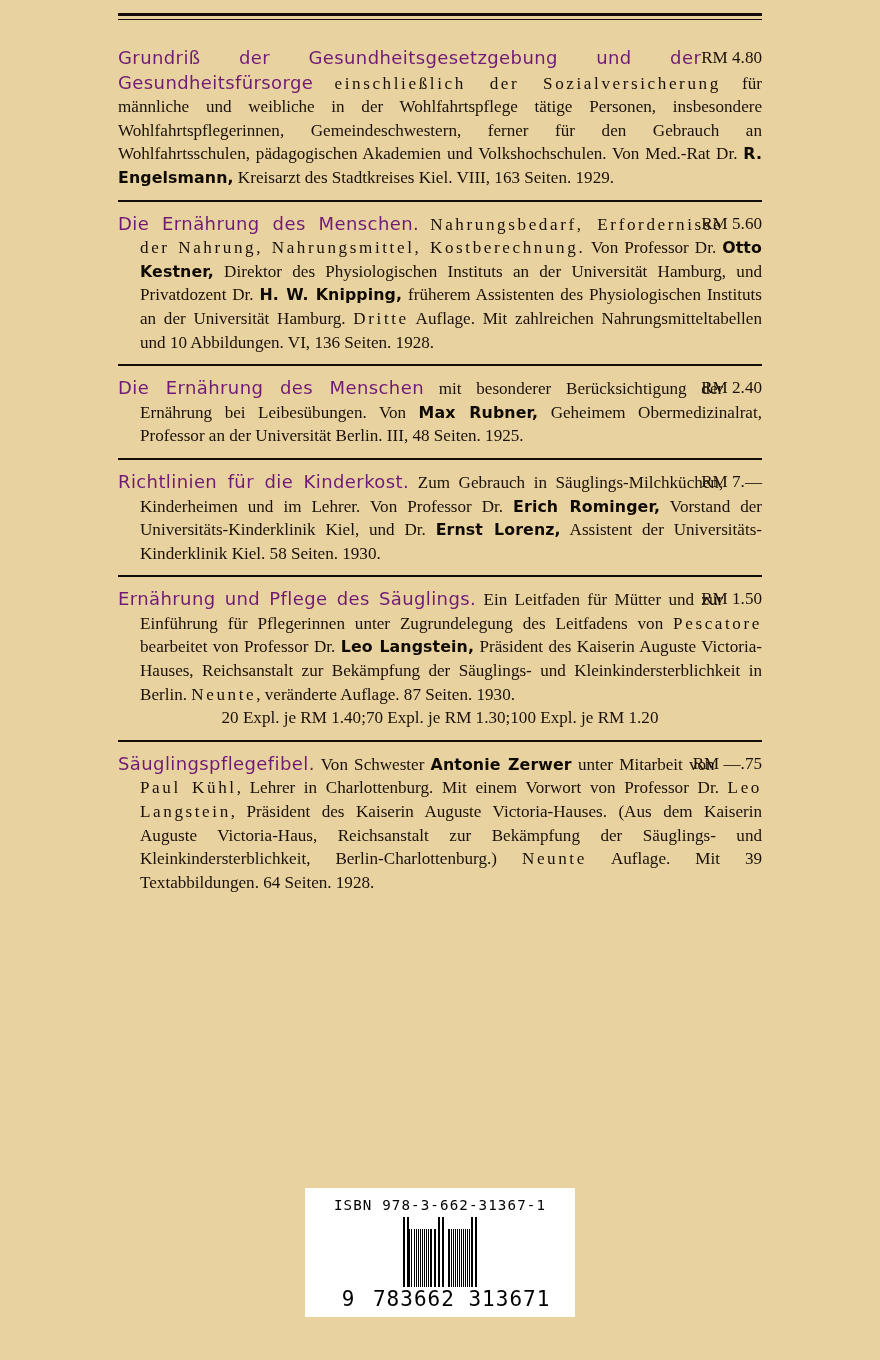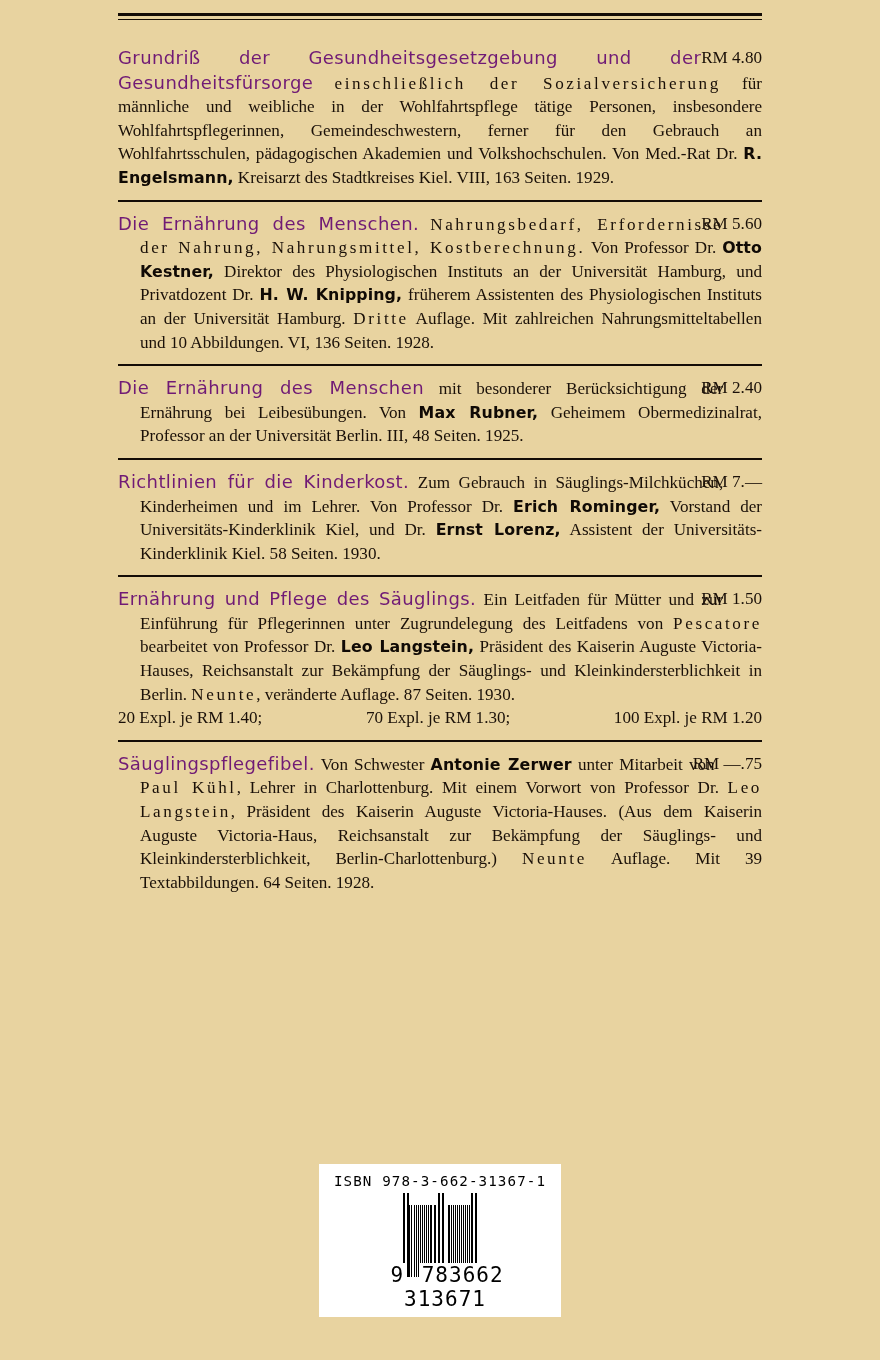--- a/index.html
+++ b/index.html
@@ -97,37 +97,37 @@
   .price {
     float: right;
   }
 
   
   .bulk {
     font-size: 17.1px;
     line-height: 23.6px;
     padding: 0 0 10px 0;
     display: flex;
-    justify-content: space-between;
+    justify-content: center;
   }
   .bulk > span { white-space: nowrap; }
 
   
   .barcode-area {
     position: absolute;
     left: 0;
     right: 0;
     bottom: 56px;
     display: flex;
     justify-content: center;
   }
   .barcode-panel {
     background: #ffffff;
     padding: 9px 14px 6px 14px;
-    width: 242px;
+    width: 270px;
     box-sizing: border-box;
   }
   .isbn-text {
     font-family: "DejaVu Sans Mono", "Liberation Mono", monospace;
     font-size: 14.2px;
     letter-spacing: 1.1px;
     color: #000;
     text-align: center;
     margin-bottom: 4px;
     white-space: nowrap;

